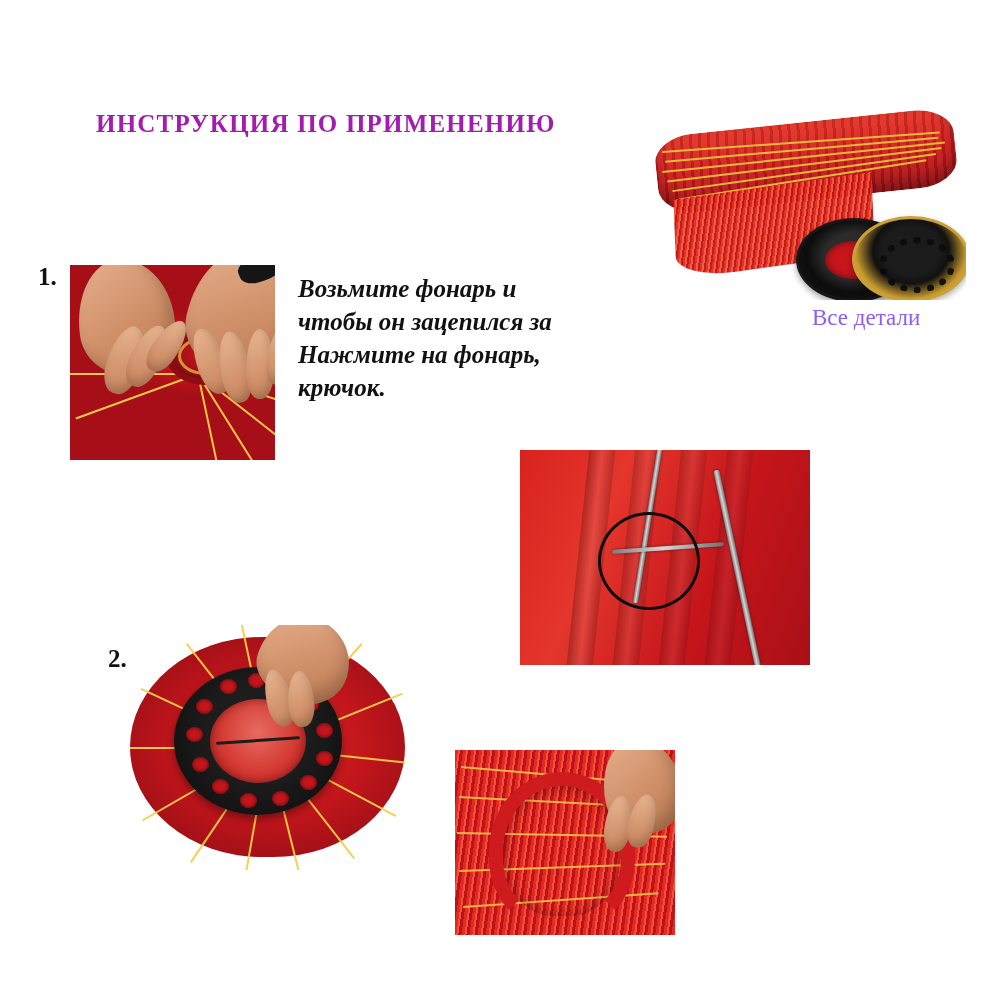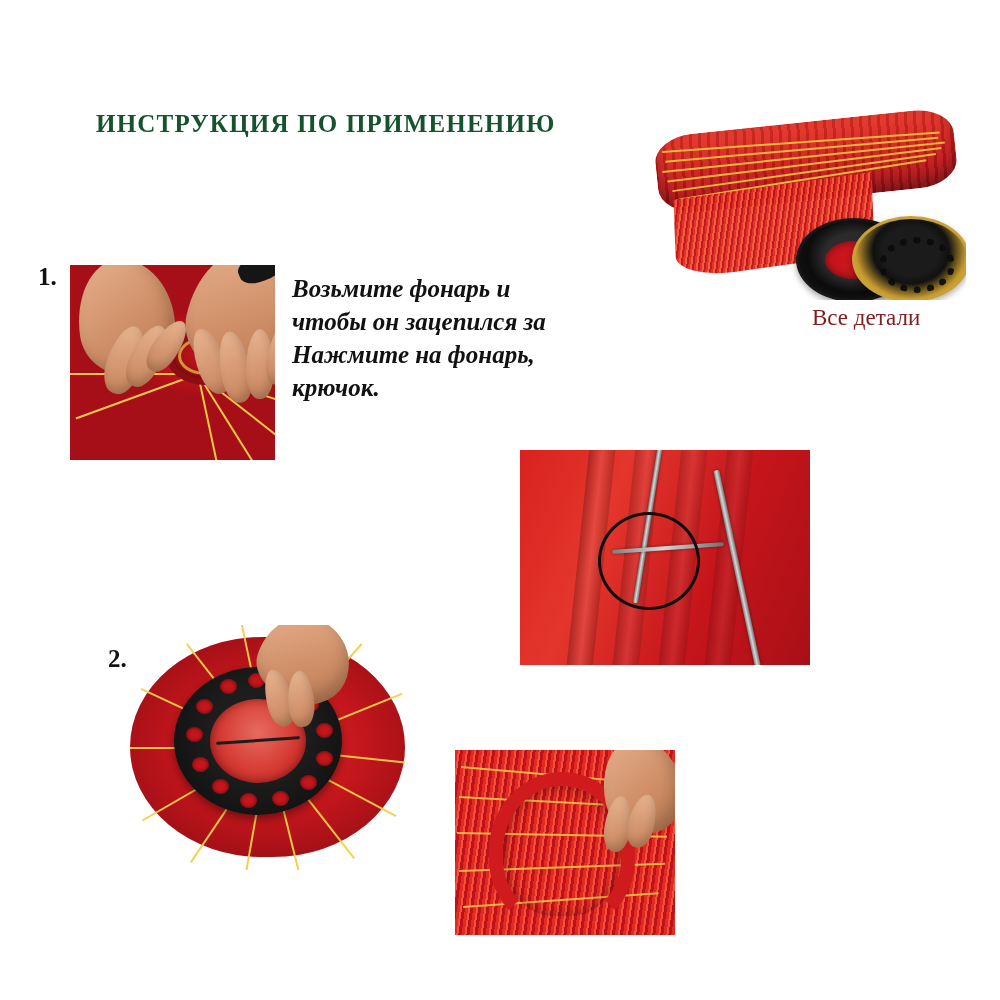--- a/index.html
+++ b/index.html
@@ -18,21 +18,21 @@
 
   
   .title {
     position: absolute;
     left: 96px;
     top: 110px;
     font-family: "Liberation Serif", serif;
     font-size: 25px;
     font-weight: bold;
     letter-spacing: 1.2px;
-    color: #14532d;
+    color: #a21caf;
     white-space: nowrap;
   }
 
   
   .body-text {
     position: absolute;
     font-family: "Liberation Serif", serif;
     font-style: italic;
     font-weight: bold;
     font-size: 25px;
@@ -45,21 +45,21 @@
     font-family: "Liberation Serif", serif;
     font-weight: bold;
     font-size: 25px;
     color: #111111;
   }
 
   .caption {
     position: absolute;
     font-family: "Liberation Serif", serif;
     font-size: 23px;
-    color: #7f1d1d;
+    color: #8b5cf6;
     white-space: nowrap;
   }
 
   
   .photo {
     position: absolute;
     overflow: hidden;
   }
 
   
@@ -361,21 +361,21 @@
     <div class="finger" style="left:84px; top:52px; width:26px; height:58px; transform:rotate(34deg);"></div>
 
     <div class="hand" style="left:118px; top:-14px; width:104px; height:126px; transform:rotate(12deg);"></div>
     <div class="finger" style="left:126px; top:62px; width:30px; height:68px; transform:rotate(-20deg);"></div>
     <div class="finger" style="left:150px; top:66px; width:30px; height:72px; transform:rotate(-10deg);"></div>
     <div class="finger" style="left:176px; top:64px; width:28px; height:70px; transform:rotate(0deg);"></div>
     <div class="finger" style="left:198px; top:58px; width:24px; height:62px; transform:rotate(10deg);"></div>
     <div style="position:absolute;left:168px;top:-10px;width:46px;height:26px;background:#151515;border-radius:40% 60% 50% 50%;transform:rotate(-22deg);"></div>
   </div>
 
-  <div class="body-text" style="left:292px; top:272px; width:350px;">
+  <div class="body-text" style="left:298px; top:272px; width:350px;">
     <div>Возьмите фонарь и</div>
     <div>чтобы он зацепился за</div>
     <div>Нажмите на фонарь,</div>
     <div>крючок.</div>
   </div>
 
   <div class="photo" id="photo-hook">
     <div class="fold" style="left:58px;"></div>
     <div class="fold" style="left:104px; opacity:.8;"></div>
     <div class="fold" style="left:150px; opacity:.7;"></div>

